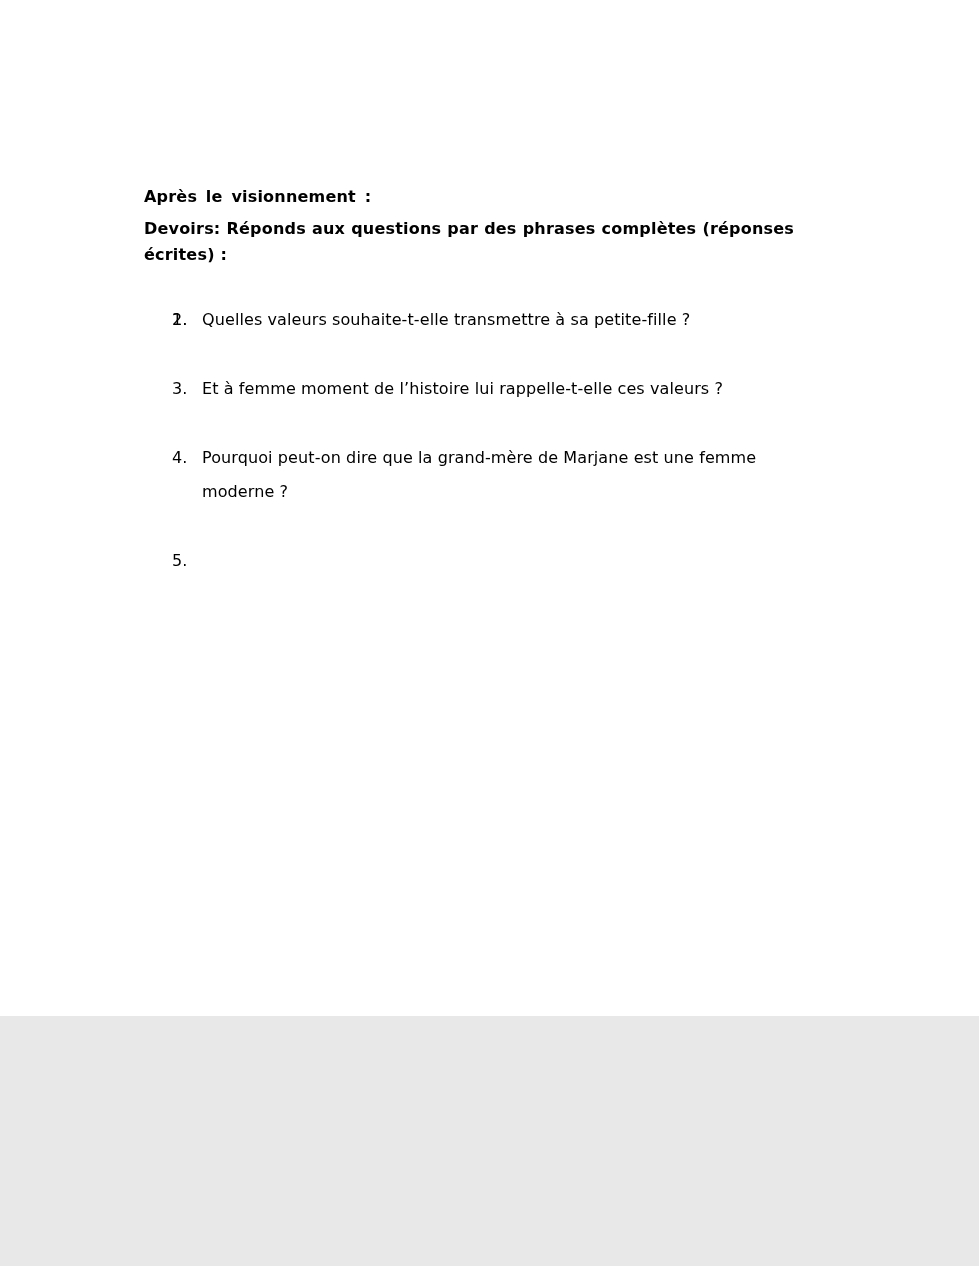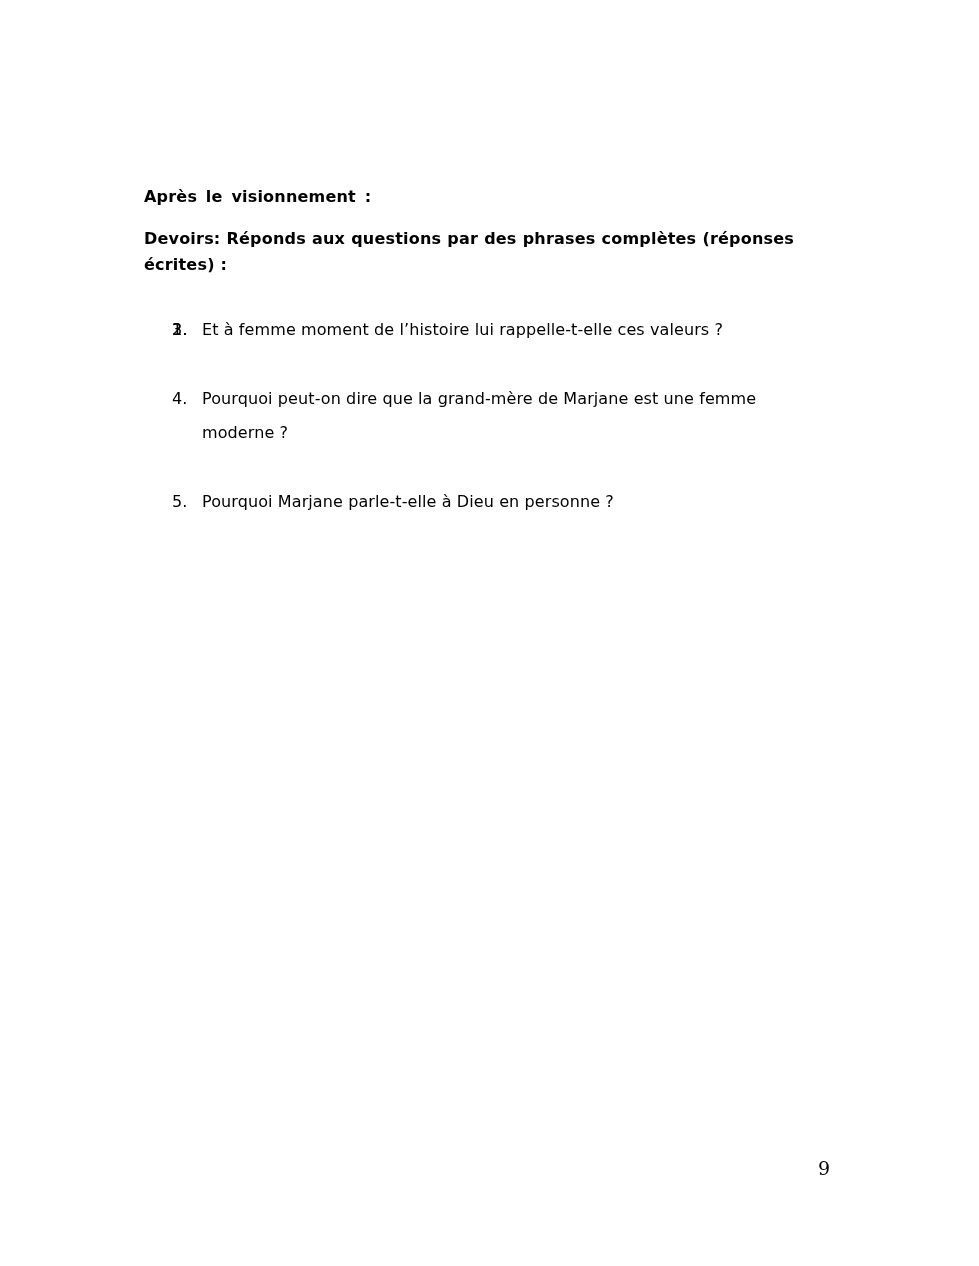--- a/index.html
+++ b/index.html
@@ -3,21 +3,21 @@
 <meta charset="utf-8">
 <style>
   html, body {
     margin: 0;
     padding: 0;
     background: #e8e8e8;
   }
   .page {
     position: relative;
     width: 979px;
-    height: 1266px;
+    height: 1016px;
     margin: 0 auto;
     background: #ffffff;
     font-family: "DejaVu Sans", sans-serif;
     color: #000000;
     overflow: hidden;
   }
   .content {
     position: absolute;
     left: 144px;
     top: 186px;
@@ -29,21 +29,21 @@
     line-height: 22px;
     word-spacing: 3px;
     letter-spacing: 0.2px;
     margin: 0;
   }
   .instructions {
     font-size: 16px;
     font-weight: bold;
     line-height: 26px;
     letter-spacing: 0.2px;
-    margin: 18px 0 0 0;
+    margin: 8px 0 0 0;
     text-align: justify;
   }
   ol.questions {
     list-style: none;
     margin: 12px 0 0 0;
     padding: 0 0 0 28px;
     width: 592px;
   }
   ol.questions li {
     position: relative;
@@ -76,31 +76,31 @@
     <p class="heading">Après le visionnement :</p>
 
     <p class="instructions">Devoirs: Réponds aux questions par des phrases complètes (réponses écrites) :</p>
 
     <ol class="questions">
       <li>
         <span class="qnum">1.</span>
       </li>
       <li>
         <span class="qnum">2.</span>
+        <span class="qtext">Quelles valeurs souhaite-t-elle transmettre à sa petite-fille ?</span>
       </li>
       <li>
         <span class="qnum">3.</span>
         <span class="qtext">Et à femme moment de l’histoire lui rappelle-t-elle ces valeurs ?</span>
       </li>
       <li>
         <span class="qnum">4.</span>
         <span class="qtext">Pourquoi peut-on dire que la grand-mère de Marjane est une femme moderne ?</span>
       </li>
       <li>
         <span class="qnum">5.</span>
-        <span class="qtext">Pourquoi Marjane parle-t-elle à Dieu en personne ?</span>
       </li>
     </ol>
 
   </div>
 
   <div class="page-number">9</div>
 </div>
 
 </body></html>

